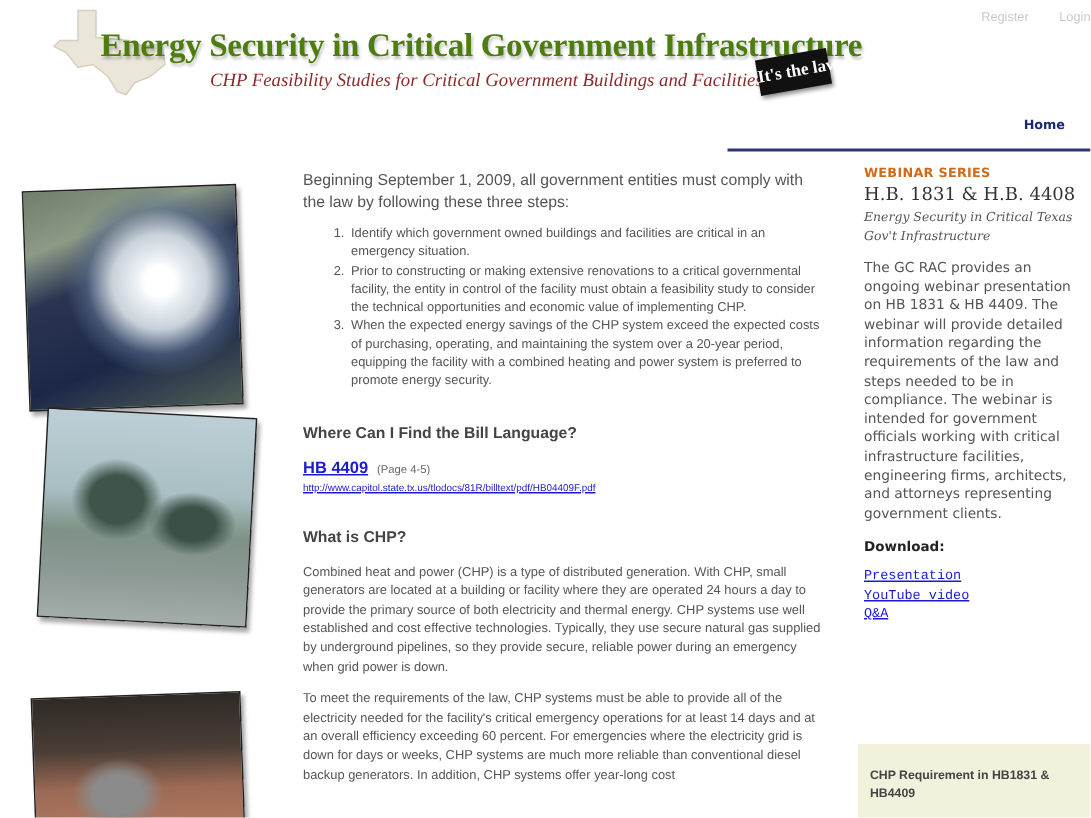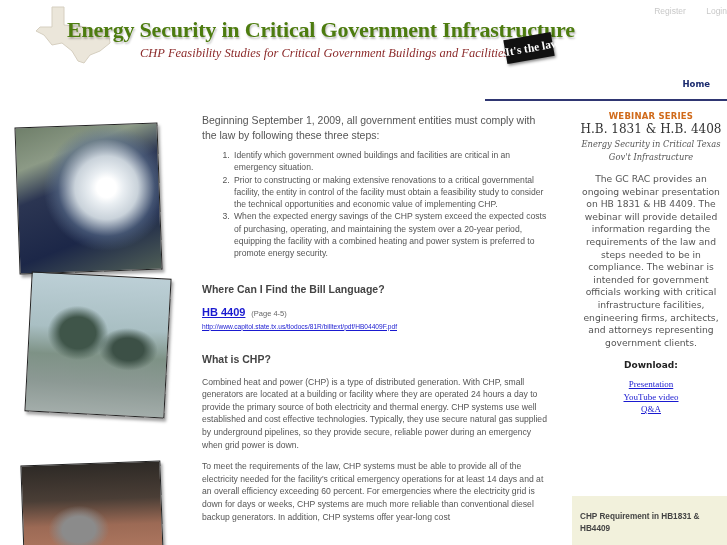--- a/index.html
+++ b/index.html
@@ -37,27 +37,27 @@
   .steps li { padding-left: 2px; }
   .main h2 { font-size: 10.5px; font-weight: bold; color: #444; margin-top: 22px; margin-bottom: 9px; }
   .bill { margin-bottom: 8px; }
   .bill-name { font-size: 11px; font-weight: bold; color: #1a1ad0; text-decoration: underline; cursor: pointer; }
   .bill-page { font-size: 7.5px; color: #666; margin-left: 3px; }
   .bill-url { display: block; font-size: 6.6px; color: #1a1ad0; text-decoration: underline; line-height: 11px; cursor: pointer; white-space: nowrap; }
   .chp-head { margin-top: 20px !important; margin-bottom: 10px !important; }
   .para { font-size: 8.6px; line-height: 12.6px; margin-bottom: 9px; color: #555; }
 
   
-  .sidebar { position: absolute; left: 576px; top: 111px; width: 150px; text-align: center; }
+  .sidebar { position: absolute; left: 576px; top: 111px; width: 150px; }
   .webinar-label { font-family: "DejaVu Sans", sans-serif; font-weight: bold; font-size: 8.5px; color: #d06a1a; letter-spacing: 0.2px; }
   .webinar-title { font-family: "DejaVu Serif", serif; font-size: 12px; color: #333; line-height: 14px; margin-top: 1px; }
   .webinar-subtitle { font-family: "DejaVu Serif", serif; font-style: italic; font-size: 8.3px; color: #555; line-height: 13px; margin-top: 2px; }
   .webinar-desc { font-family: "DejaVu Sans", sans-serif; font-size: 9.2px; color: #555; line-height: 12.6px; margin-top: 9px; }
   .download-label { font-family: "DejaVu Sans", sans-serif; font-weight: bold; font-size: 9px; color: #222; margin-top: 11px; margin-bottom: 8px; }
-  .dl-link { display: block; font-family: Liberation Serif, serif; font-size: 9px; color: #1a1ad0; text-decoration: underline; line-height: 12.3px; cursor: pointer; }
+  .dl-link { display: block; font-family: Liberation Mono, monospace; font-size: 9px; color: #1a1ad0; text-decoration: underline; line-height: 12.3px; cursor: pointer; }
 
   .req-box { position: absolute; left: 572px; top: 496px; width: 155px; height: 52px; background: #f2f1dc; padding: 15px 8px 0 8px; }
   .req-text { font-size: 8.2px; font-weight: bold; color: #444; line-height: 12px; cursor: pointer; }
 </style>
 </head>
 <body>
 
 <div class="header">
   <svg class="texas-shape" viewBox="0 0 80 60">
     <path d="M18 2 L30 2 L30 20 L52 22 L62 26 L74 24 L76 38 L66 46 L56 50 L50 58 L44 56 L38 46 L28 38 L18 40 L10 30 L2 26 L6 22 L18 22 Z" fill="#ebe6da" stroke="#d6cfc0" stroke-width="1"></path>

